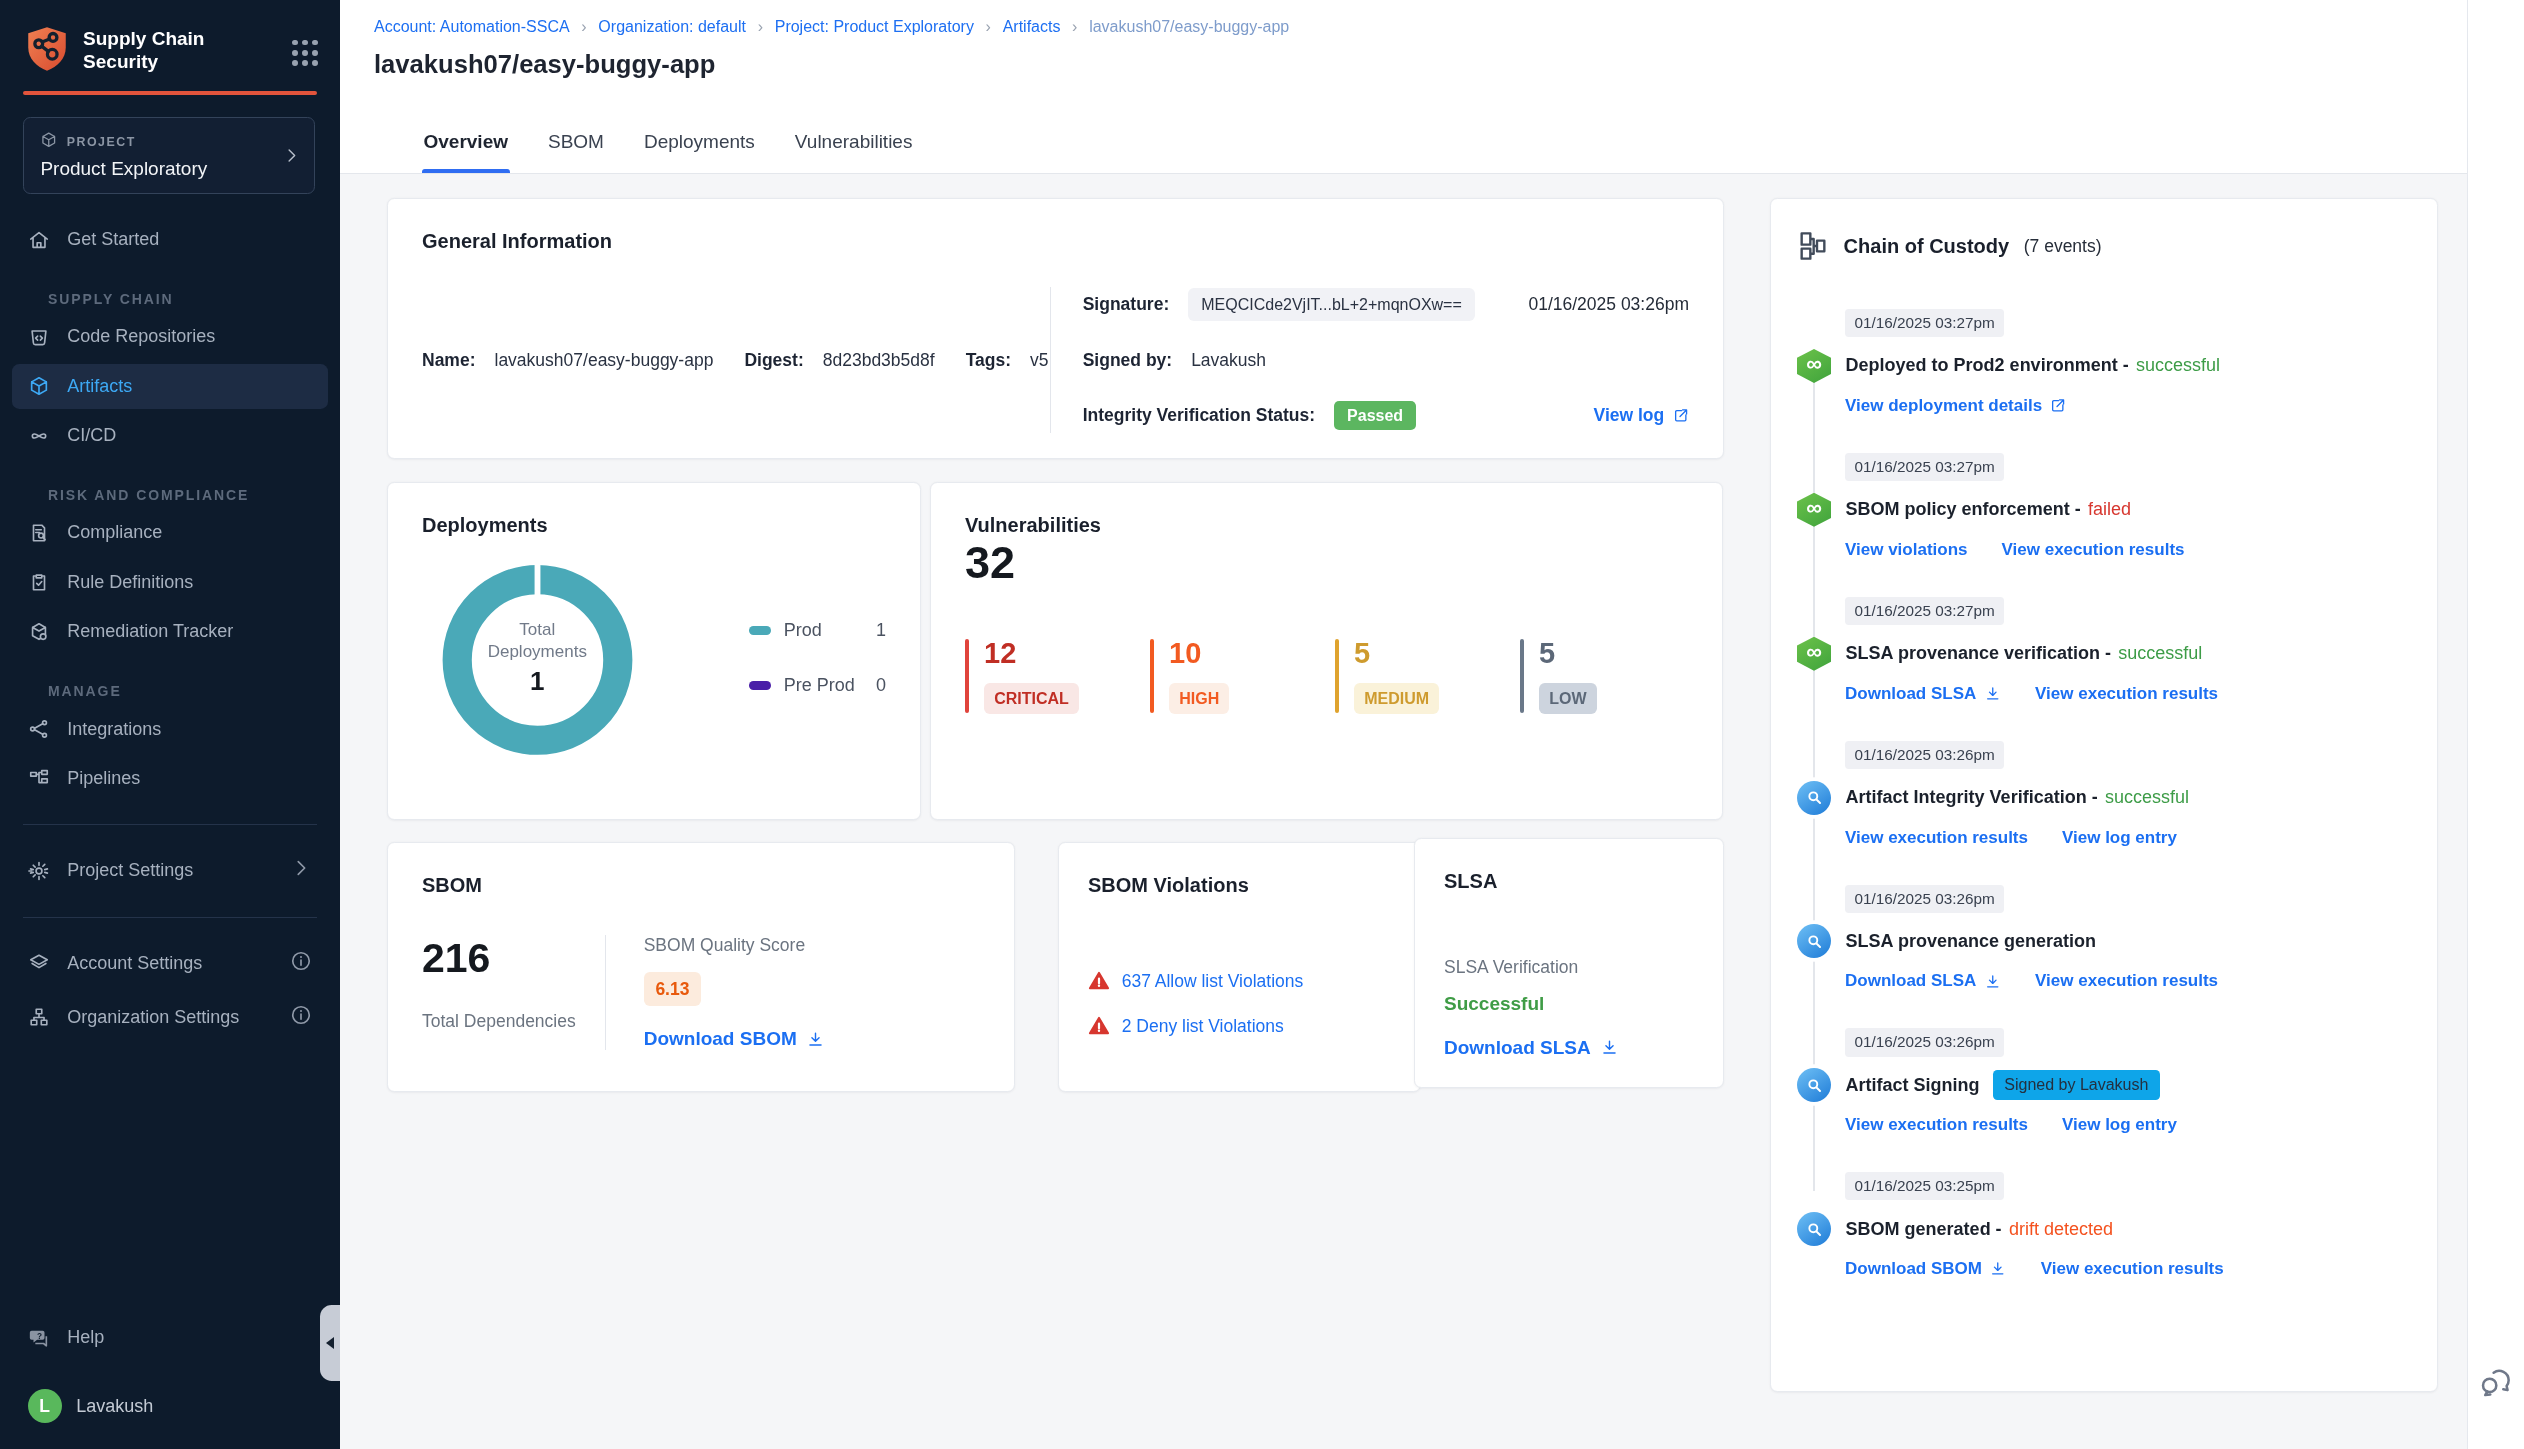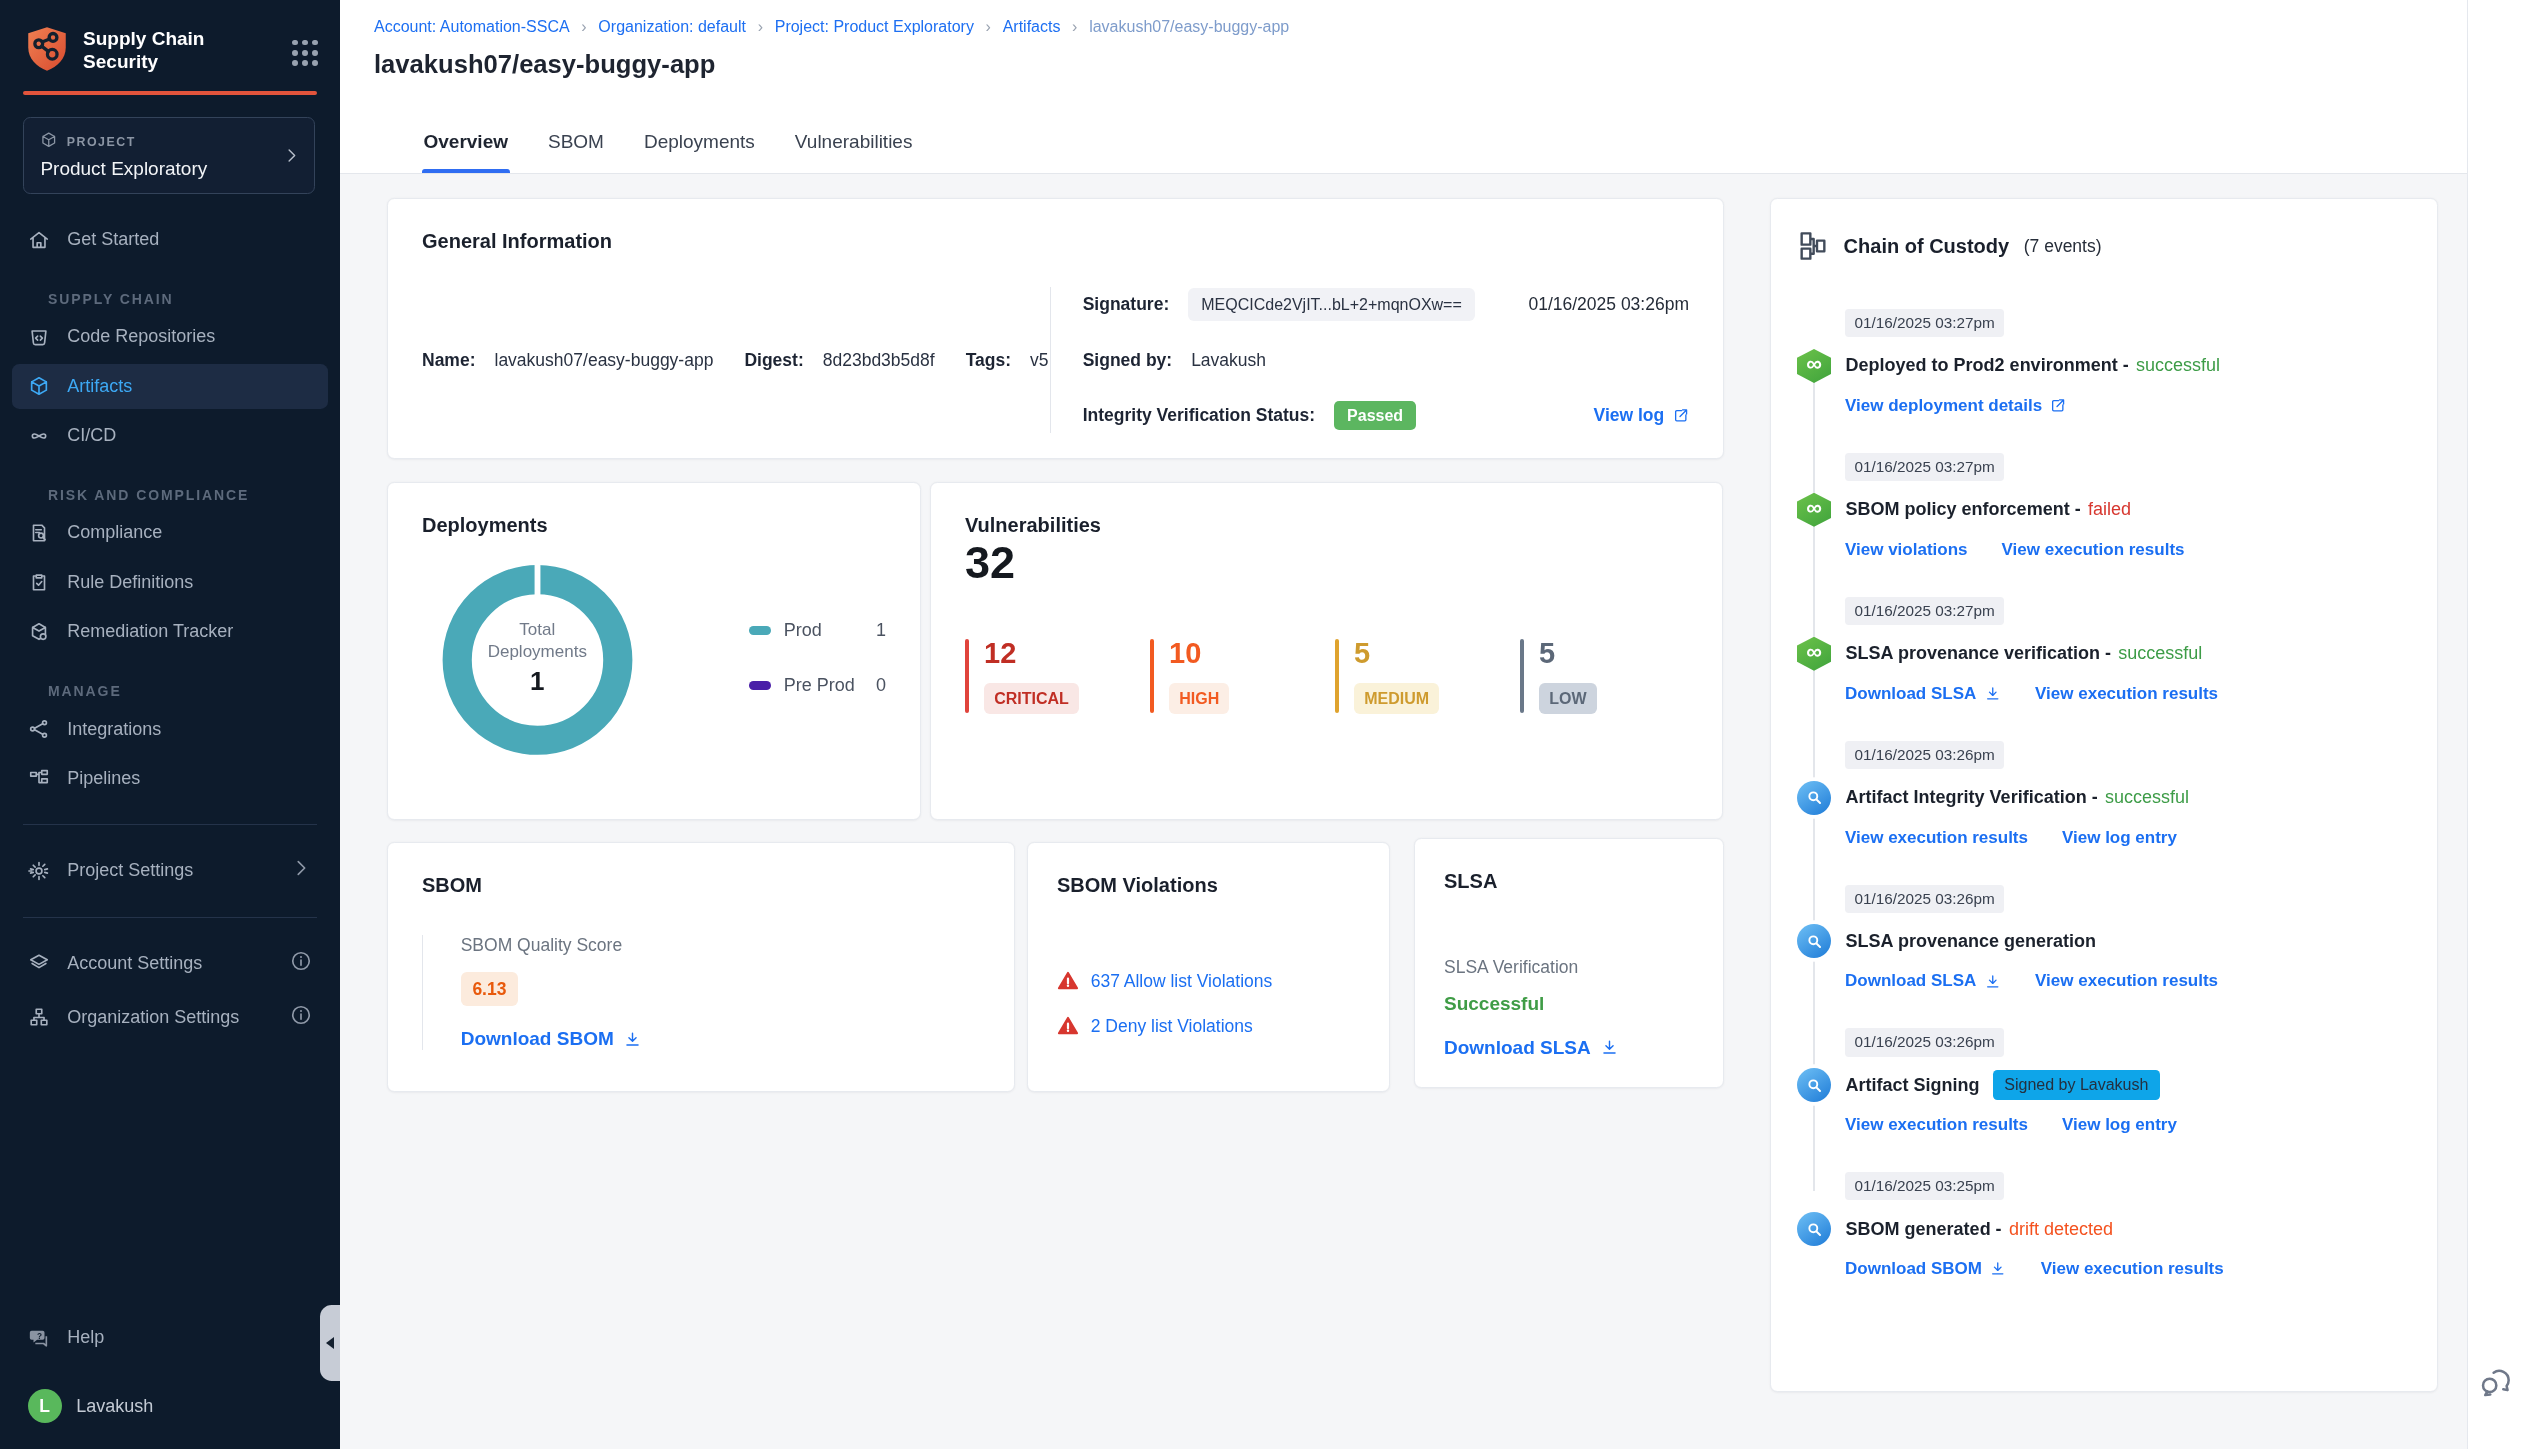--- a/index.html
+++ b/index.html
@@ -96,21 +96,21 @@
   .sbom-body{display:flex;margin-top:38px}
   .sbom-left{width:183px}
   .sbom-num{font-size:41px;font-weight:700;color:#15191f}
   .sbom-lab{margin-top:29px;font-size:17.5px;color:#6b7480}
   .sbom-vdiv{width:0.7px;background:#e3e6ec;margin:0 38px 0 0}
   .qs-lab{font-size:17.5px;color:#6b7480}
   .qs-chip{display:inline-block;margin-top:16px;background:#fcebdd;color:#e8590c;font-weight:700;font-size:17.5px;padding:6.6px 11.7px;border-radius:5.8px}
   .dl-link{display:flex;align-items:center;gap:8.8px;font-size:19px;margin-top:22px}
 
   
-  .card.violations{left:687px;top:668px;width:363px;height:250px;padding:31px 29px}
+  .card.violations{left:718px;top:668px;width:363px;height:250px;padding:31px 29px}
   .vio-list{margin-top:73px;display:flex;flex-direction:column;gap:23.4px}
   .vio-row{display:flex;align-items:center;gap:11.7px;font-size:17.5px}
 
   
   .card.slsa{left:1074px;top:664px;width:310px;height:250px;padding:31px 29px}
   .slsa-lab{margin-top:64px;font-size:17.5px;color:#6b7480}
   .slsa-status{margin-top:14.6px;font-size:19px;color:#3f9c46;font-weight:600}
 
   
   .card.coc{left:1430px;top:24px;width:668px;height:1194px;padding:31px 26px}
@@ -440,20 +440,24 @@
           <div class="sev low">
             <div class="sev-num">5</div>
             <span class="sev-badge">LOW</span>
           </div>
         </div>
       </div>
 
       <div class="card sbom">
         <div class="card-title">SBOM</div>
         <div class="sbom-body">
+          <div class="sbom-left">
+            <div class="sbom-num">216</div>
+            <div class="sbom-lab">Total Dependencies</div>
+          </div>
           <div class="sbom-vdiv"></div>
           <div>
             <div class="qs-lab">SBOM Quality Score</div>
             <span class="qs-chip">6.13</span>
             <a class="dl-link">
                 <span>Download SBOM</span>
               <svg class="ic" width="19" height="19" viewBox="0 0 24 24">
                   <path d="M12 4v10 M7.5 9.8 12 14.3l4.5-4.5 M5 19h14"></path>
                 </svg>
             </a>

